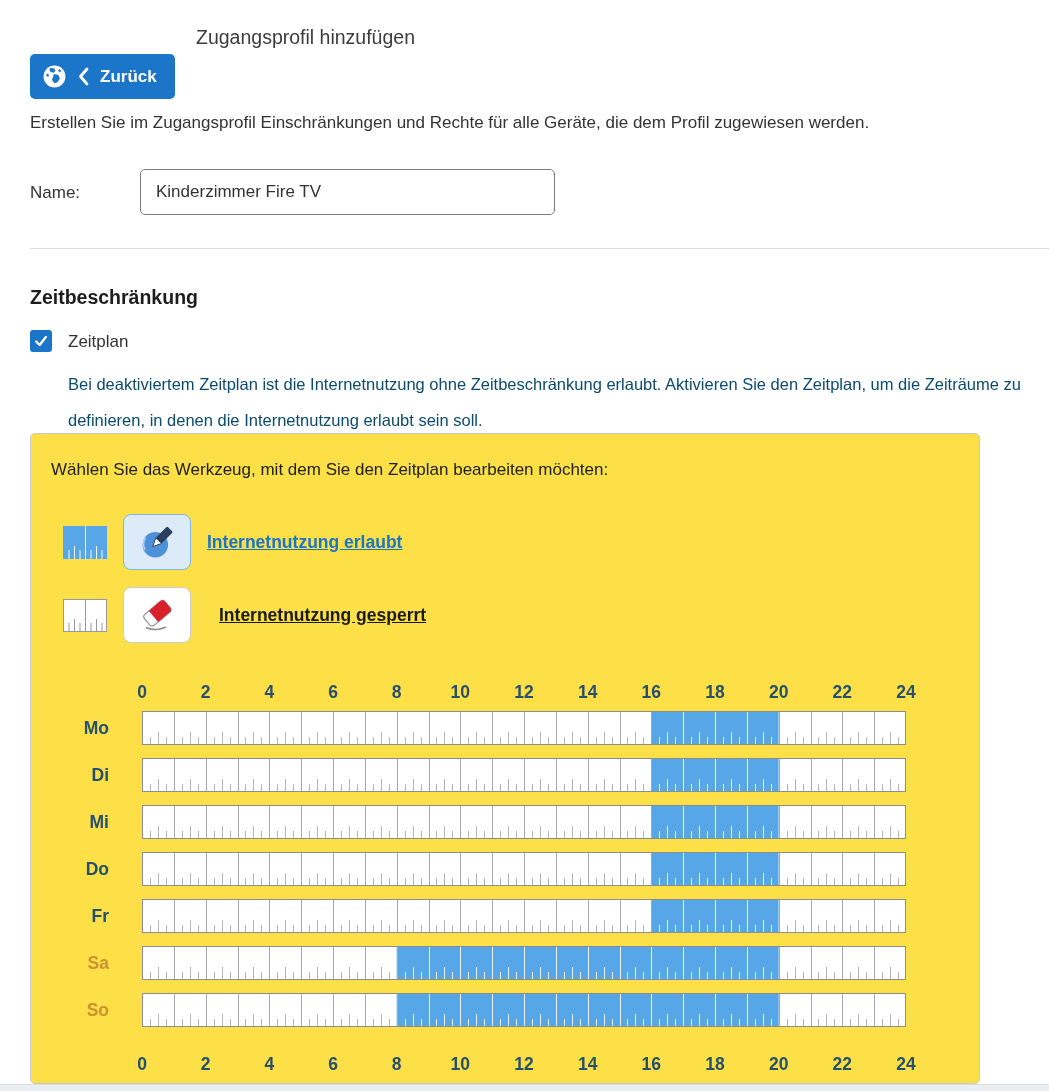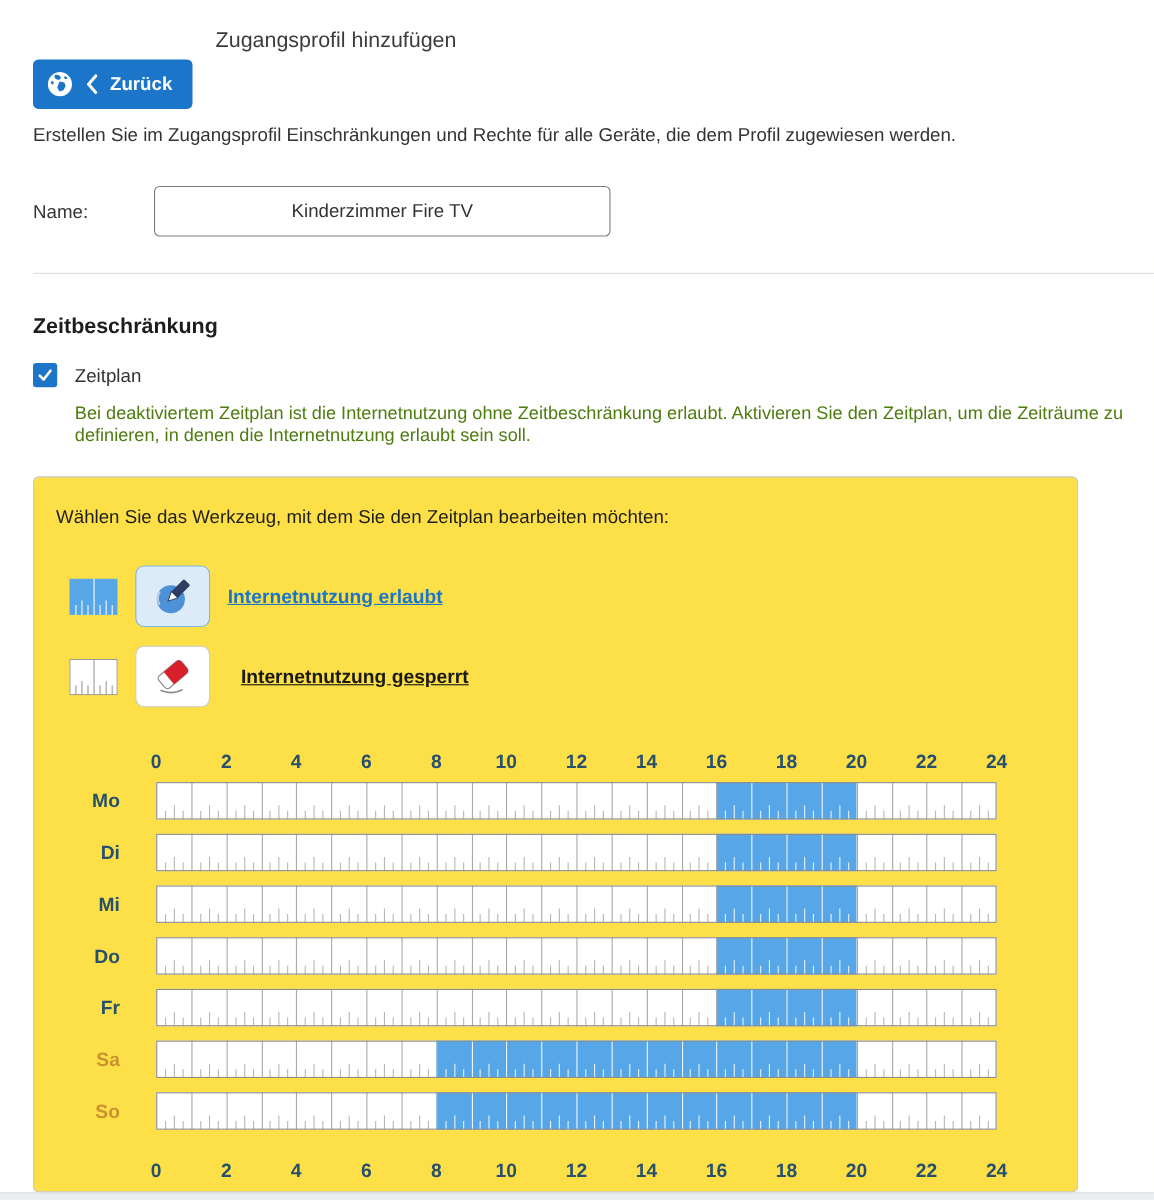--- a/index.html
+++ b/index.html
@@ -26,34 +26,33 @@
   .page-title{left:196px;top:26px;font-size:19.5px;color:#3c3c3c;}
 
   .intro{left:30px;top:113px;font-size:17px;color:#333;}
 
   .name-label{left:30px;top:183px;font-size:17px;color:#333;}
   .name-input{
     left:140px;top:169px;width:415px;height:46px;
     border:1px solid #7d7d7d;border-radius:5px;padding:0 15px;
     font-size:17px;color:#333;background:#fff;
     font-family:"Liberation Sans","DejaVu Sans",sans-serif;
-    text-align:center;
   }
 
   .divider{left:30px;top:248px;width:1019px;height:1px;background:#dcdcdc;}
 
   .section-heading{left:30px;top:286px;font-size:19.5px;font-weight:700;color:#1d1d1d;}
 
   .checkbox{
     left:30px;top:330px;width:22px;height:22px;border-radius:3px;
     background:var(--accent);display:flex;align-items:center;justify-content:center;cursor:pointer;
   }
   .checkbox-label{left:68px;top:332px;font-size:17px;color:#333;}
 
-  .description{left:68px;top:366px;width:967px;font-size:16.5px;line-height:20px;color:#4d7c0f;}
+  .description{left:68px;top:366px;width:967px;font-size:16.5px;line-height:36px;color:#0c4a6e;}
 
   
   .panel{
     left:30px;top:433px;width:950px;height:651px;
     background:#fde047;border:1px solid #c9c9c9;border-radius:5px;
   }
   .tool-prompt{position:absolute;left:20px;top:26px;font-size:17px;color:#1d1d1d;}
 
   .swatch{position:absolute;left:32px;width:44px;height:33px;}
   .swatch-1{top:92px;}

